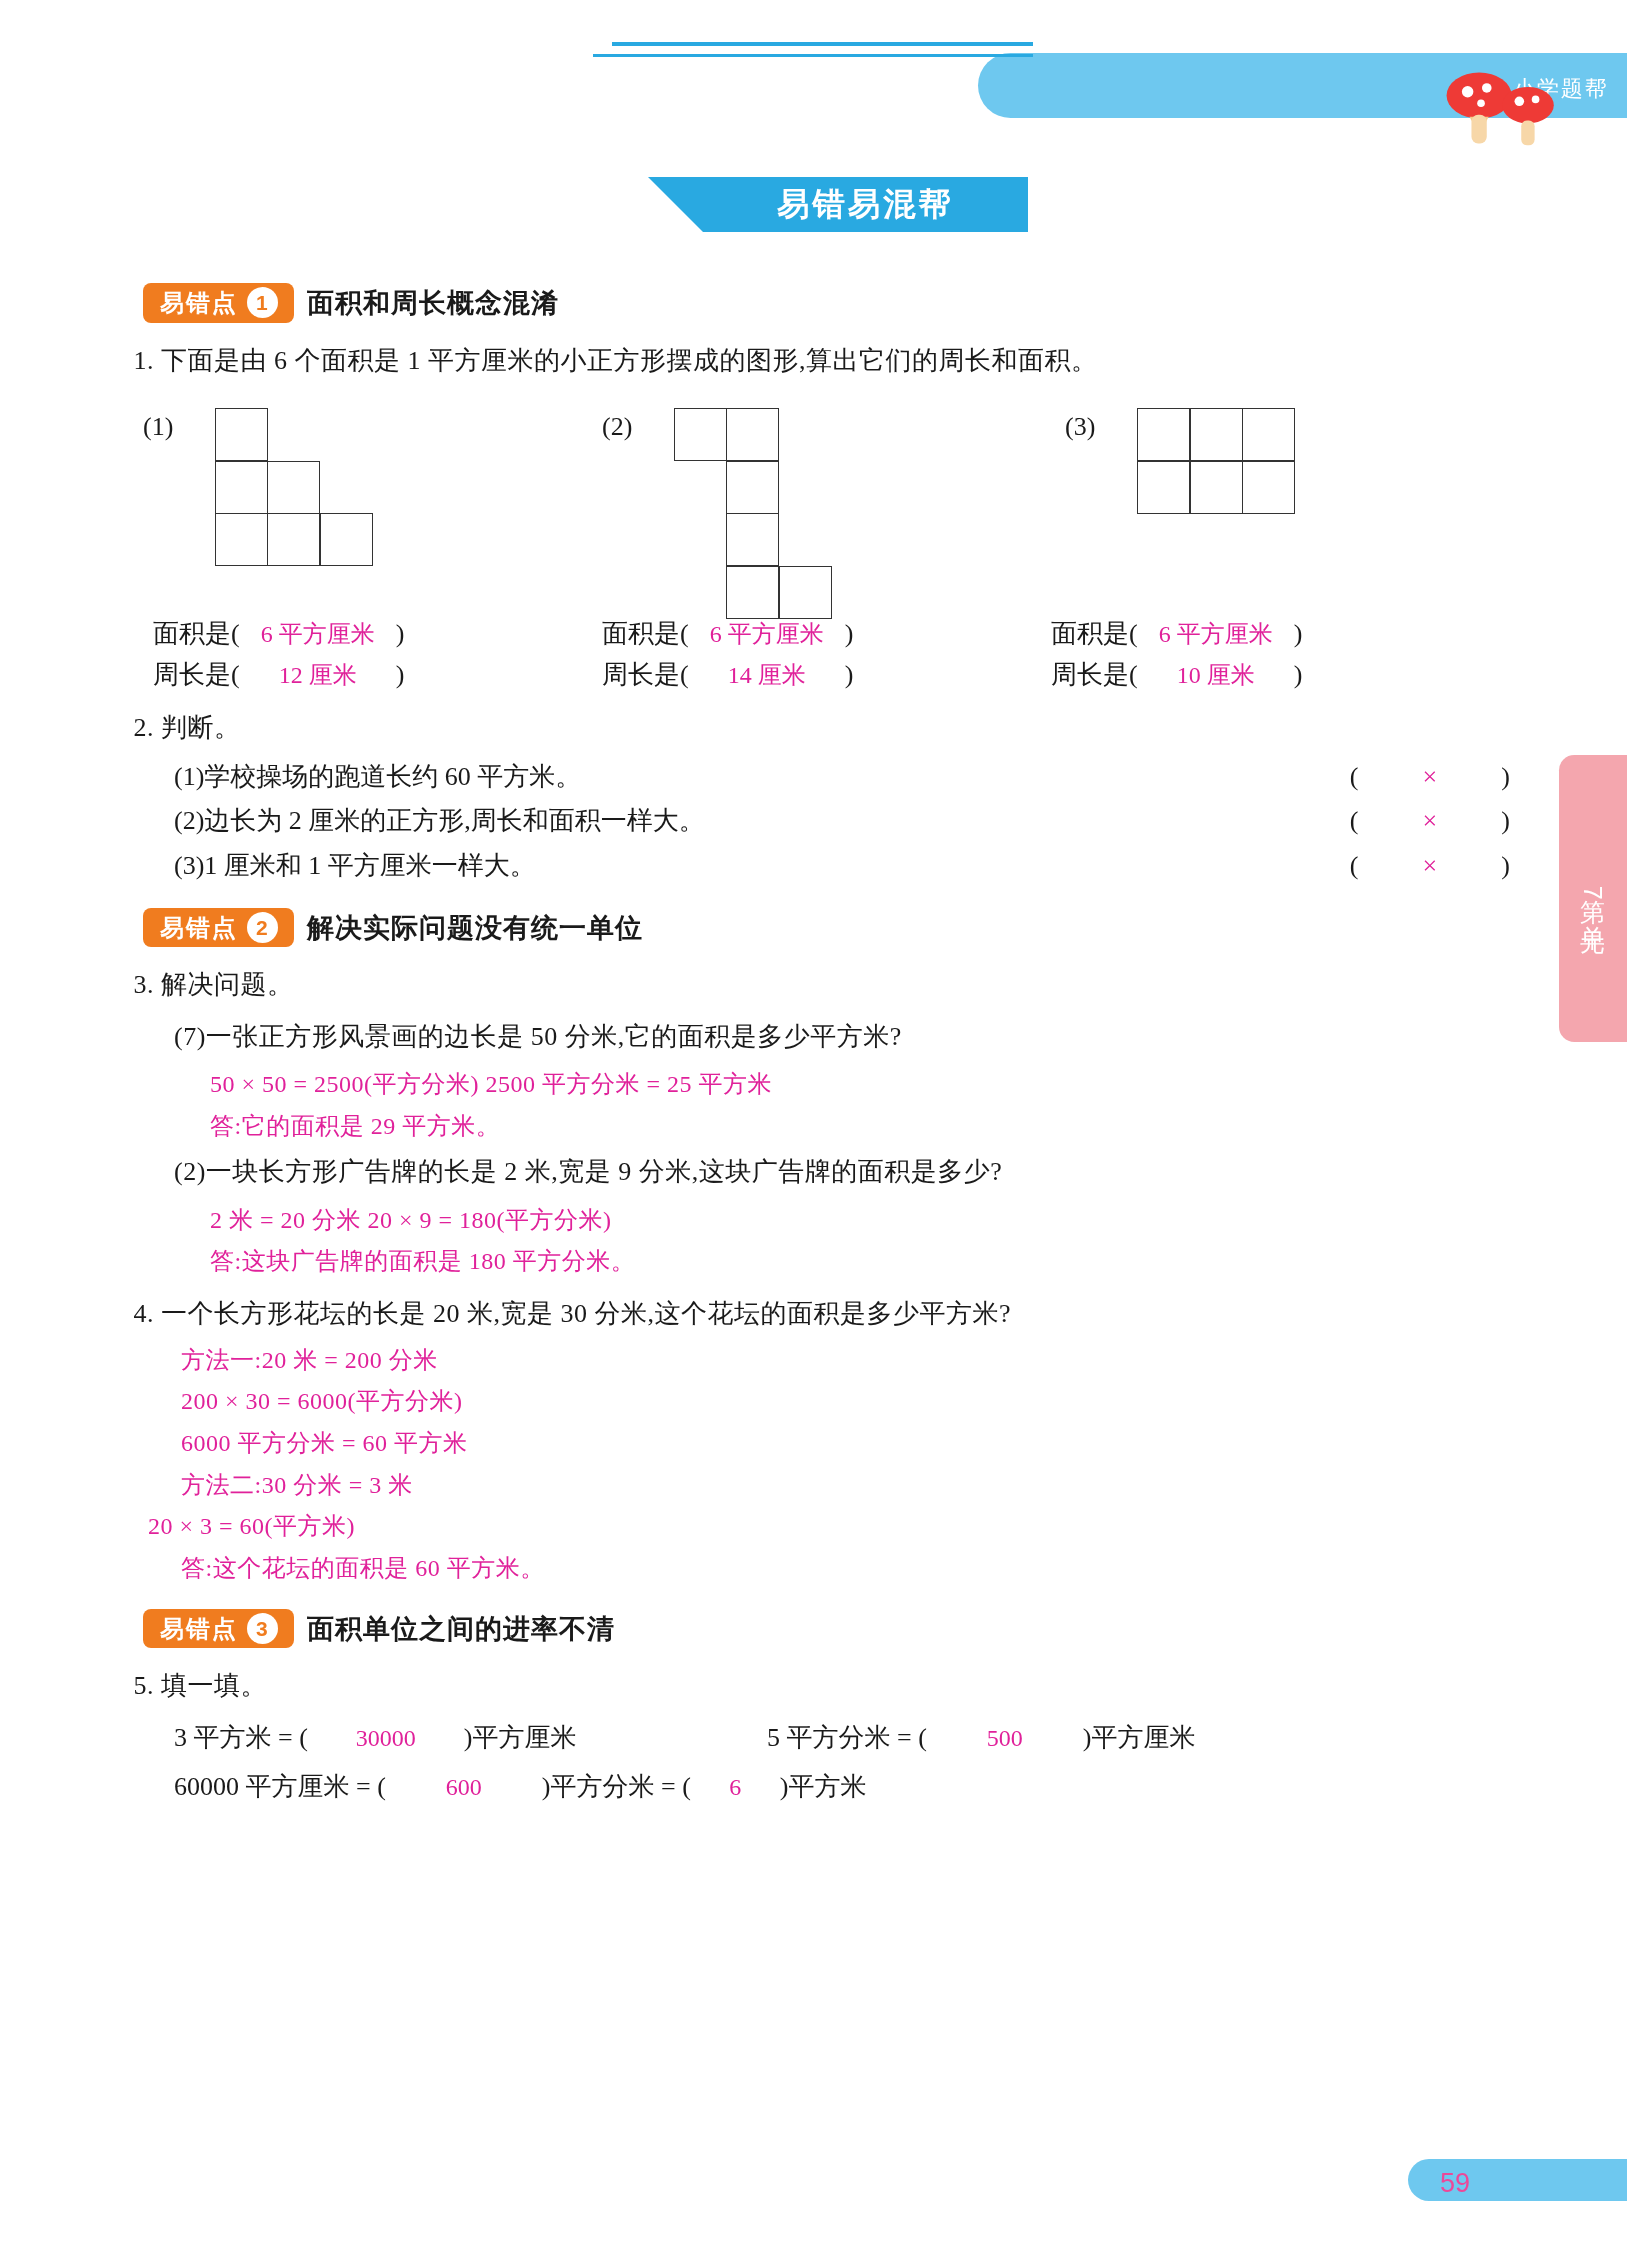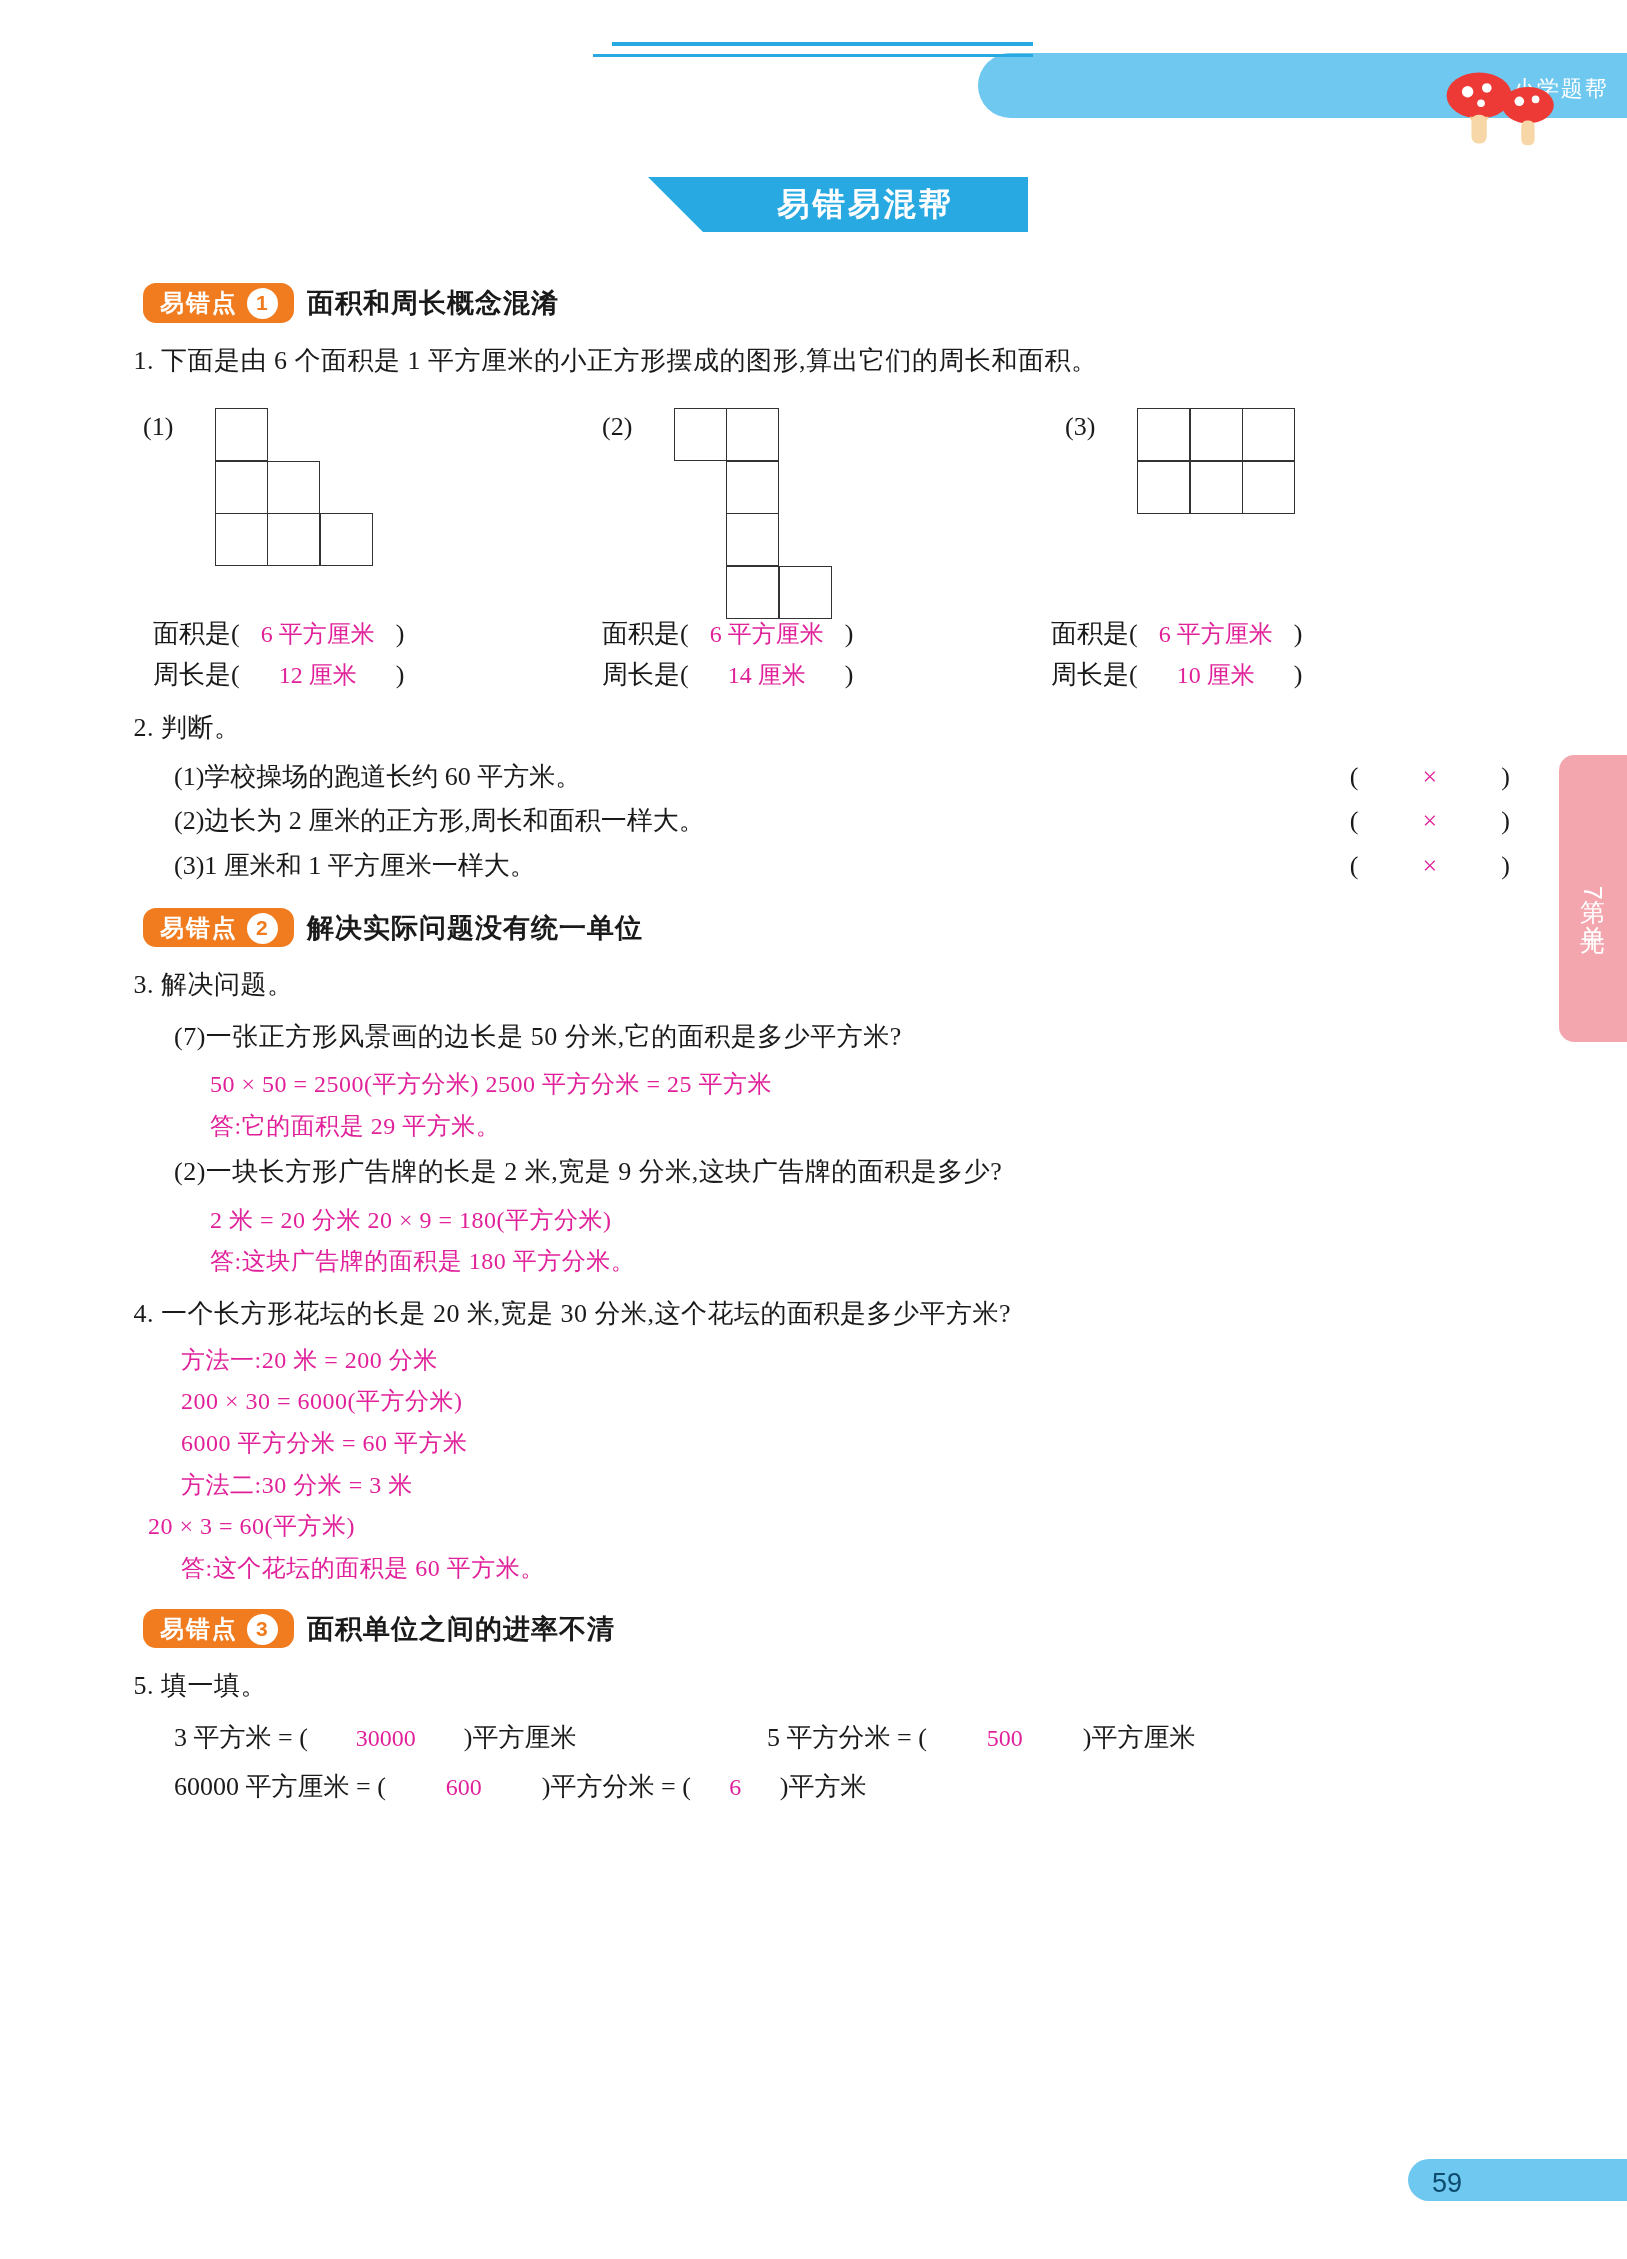--- a/index.html
+++ b/index.html
@@ -112,27 +112,27 @@
     width: 1386px;
   }
   
   .ec-head {
     display: flex;
     align-items: center;
     margin: 25px 0 17px 19px;
   }
   .ec-tag {
     display: inline-flex;
-    align-items: flex-end;
+    align-items: center;
     background: #f07c1f;
     color: #fff;
     font-size: 24px;
     font-weight: bold;
     font-family: "Liberation Sans", sans-serif;
-    border-radius: 13px;
+    border-radius: 8px;
     padding: 3.8px 15.3px 3.8px 17px;
     letter-spacing: 1.9px;
     position: relative;
   }
   .ec-num {
     display: inline-flex;
     align-items: center;
     justify-content: center;
     width: 31px;
     height: 31px;
@@ -244,24 +244,24 @@
     position: absolute;
     right: 0;
     bottom: 59px;
     width: 220px;
     height: 42px;
     background: #6ec8ef;
     border-radius: 21px 0 0 21px;
   }
   .pagenum {
     position: absolute;
-    right: 166px;
+    right: 158px;
     bottom: 61px;
     font-size: 27px;
-    color: #0c4a6e;
+    color: #ec4899;
     font-family: "Liberation Sans", sans-serif;
   }
 </style>
 </head>
 <body>
 
 <div class="top-banner">
   <div class="label">小学题帮</div>
   <svg class="mushrooms" viewBox="0 0 140 95">
     <ellipse cx="44" cy="34" rx="34" ry="24" fill="#ee3a36"></ellipse>

